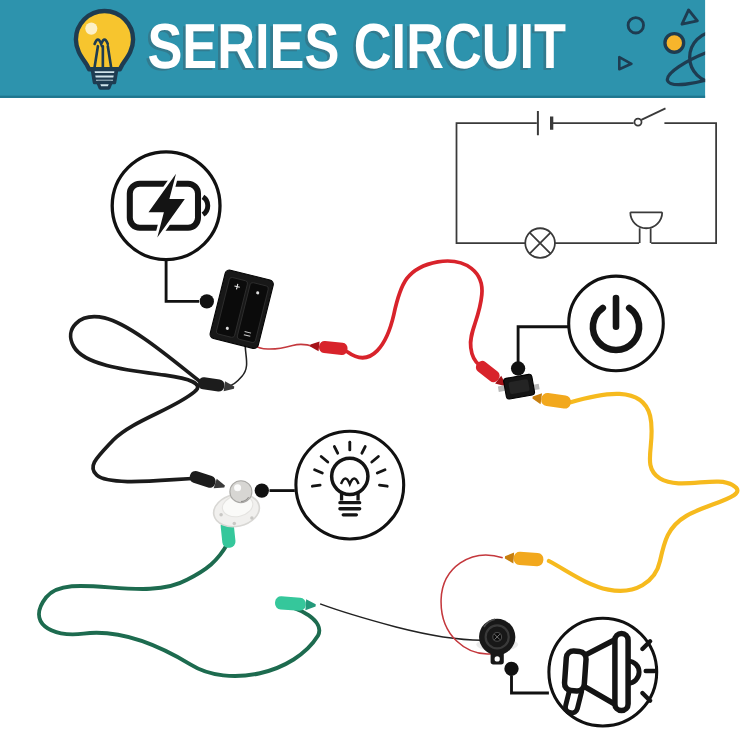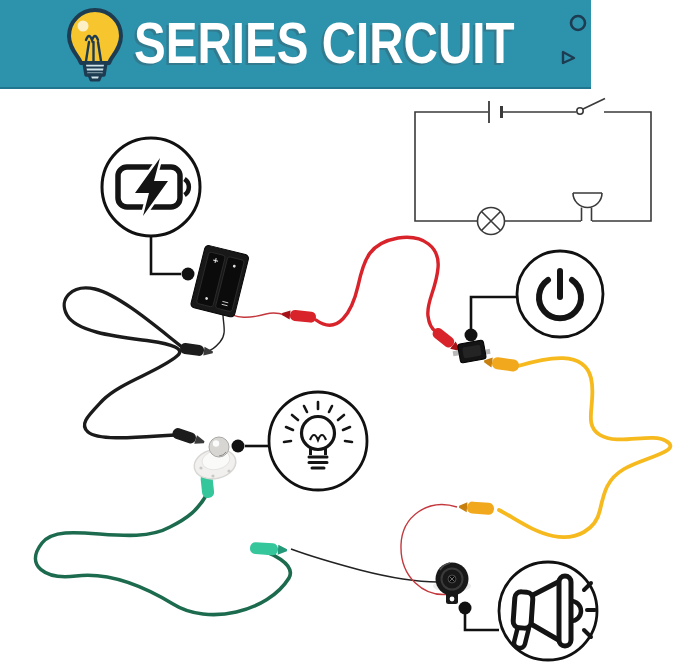--- a/index.html
+++ b/index.html
@@ -1,19 +1,19 @@
 <!DOCTYPE html>
 <html><head>
 <meta charset="utf-8">
 <style>
   html,body{margin:0;padding:0;background:#fff;}
   body{width:679px;height:663px;overflow:hidden;position:relative;
        font-family:"Liberation Sans","DejaVu Sans",sans-serif;}
   .stage{position:absolute;top:0;left:0;width:679px;height:663px;}
-  .header{position:absolute;top:0;left:0;width:591px;height:87px;
+  .header{position:absolute;top:0;left:0;width:641px;height:87px;
           background:#2D93AD;border-bottom:2px solid #1F768E;z-index:2;overflow:hidden;}
   .header .title{position:absolute;left:134px;top:7px;height:72px;line-height:72px;
           color:#FFFFFF;font-weight:bold;font-size:58px;letter-spacing:0px;
           transform:scaleX(0.82);transform-origin:left center;white-space:nowrap;
           text-shadow:-3px 2px 0 rgba(60,85,95,.38);}
   .header svg{position:absolute;top:0;left:0;}
 </style>
 </head>
 <body>
 

